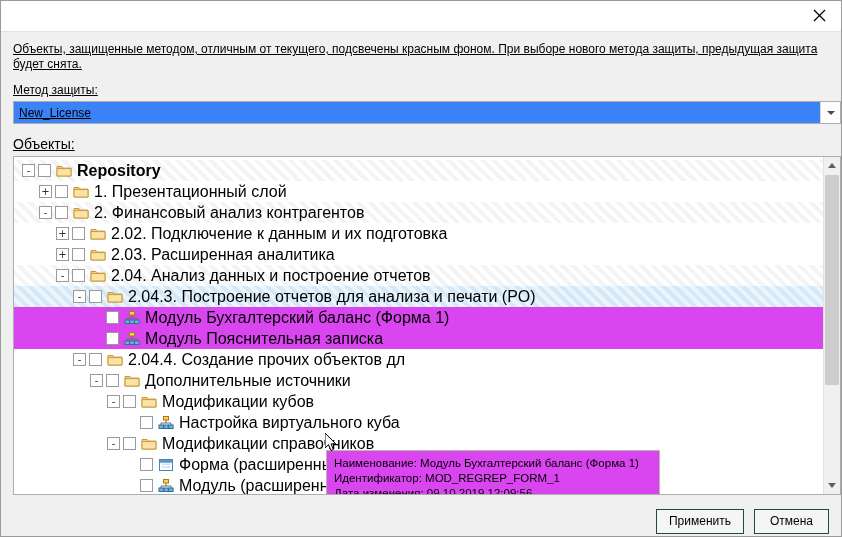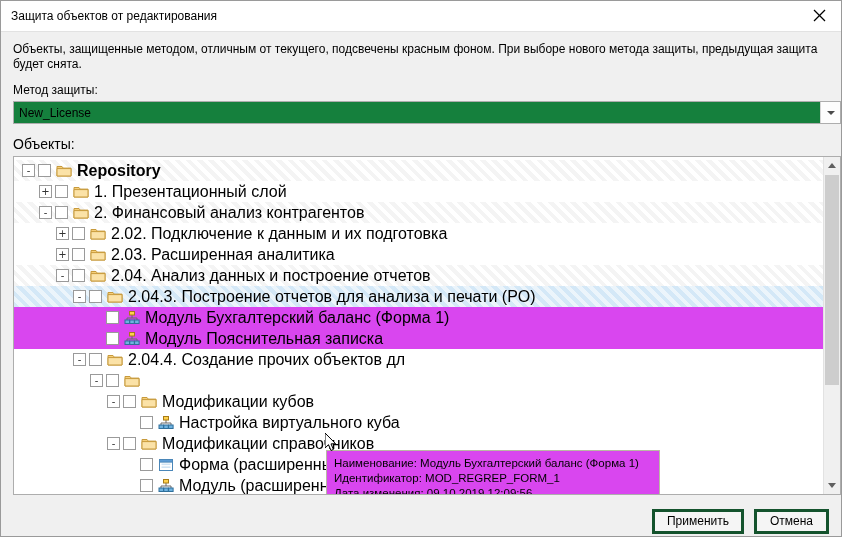--- a/index.html
+++ b/index.html
@@ -52,20 +52,21 @@
     cursor: pointer;
   }
   .close-btn svg { display: block; }
 
   
   .content {
     flex: 1;
     padding: 10px 0 0 12px;
     display: flex;
     flex-direction: column;
+    text-decoration: underline;
   }
   .desc {
     font-size: 12px;
     color: #000;
     margin-bottom: 11px;
     line-height: 15px;
   }
   .field-label {
     font-size: 12px;
     margin-bottom: 4px;
@@ -77,21 +78,21 @@
     display: flex;
     align-items: stretch;
     margin-bottom: 12px;
   }
   .combo .value {
     flex: 1;
     display: flex;
     align-items: center;
     padding-left: 5px;
     font-size: 12px;
-    background: #15803d;
+    background: #3b82f6;
   }
   .combo .arrow {
     width: 19px;
     border-left: 1px solid #d6d6d6;
     background: #fdfdfd;
     display: flex;
     align-items: center;
     justify-content: center;
   }
   .combo .arrow .tri {
@@ -245,35 +246,34 @@
     display: flex;
     align-items: center;
     justify-content: flex-end;
     padding-right: 12px;
     gap: 10px;
   }
   .btn {
     min-width: 75px;
     height: 25px;
     padding: 0 12px;
-    border: 3px solid #14532d;
+    border: 1px solid #14532d;
     background: #f5f5f5;
     font-size: 12px;
     font-family: "Liberation Sans", sans-serif;
     color: #000;
     cursor: pointer;
   }
 </style>
 </head>
 <body>
 
 <div class="dialog">
 
   <div class="titlebar">
-    <span class="title">Защита объектов от редактирования</span>
     <div class="close-btn">
       <svg width="13" height="13" viewBox="0 0 13 13" aria-hidden="true">
         <line x1="1" y1="1" x2="12" y2="12" stroke="#000" stroke-width="1.2"></line>
         <line x1="12" y1="1" x2="1" y2="12" stroke="#000" stroke-width="1.2"></line>
       </svg>
     </div>
   </div>
 
   <div class="content">
 
@@ -404,20 +404,21 @@
             <span class="label">2.04.4. Создание прочих объектов дл</span>
           </div>
           <div class="row">
             <span style="display: inline-block; flex: 0 0 auto; width: 76px;"></span>
             <span class="expander">-</span>
             <span class="cbx"></span>
             <span class="ico"><svg width="16" height="16" viewBox="0 0 16 16">
                 <path d="M1 3.5h5l1.3 1.6H15V13H1z" fill="#f6cf7a" stroke="#c79a3c" stroke-width="1"></path>
                 <path d="M1 5.6h14V13H1z" fill="#fbe2a7" stroke="#c79a3c" stroke-width="1"></path>
               </svg></span>
+            <span class="label">Дополнительные источники</span>
           </div>
           <div class="row">
             <span style="display: inline-block; flex: 0 0 auto; width: 93px;"></span>
             <span class="expander">-</span>
             <span class="cbx"></span>
             <span class="ico"><svg width="16" height="16" viewBox="0 0 16 16">
                 <path d="M1 3.5h5l1.3 1.6H15V13H1z" fill="#f6cf7a" stroke="#c79a3c" stroke-width="1"></path>
                 <path d="M1 5.6h14V13H1z" fill="#fbe2a7" stroke="#c79a3c" stroke-width="1"></path>
               </svg></span>
             <span class="label">Модификации кубов</span>

